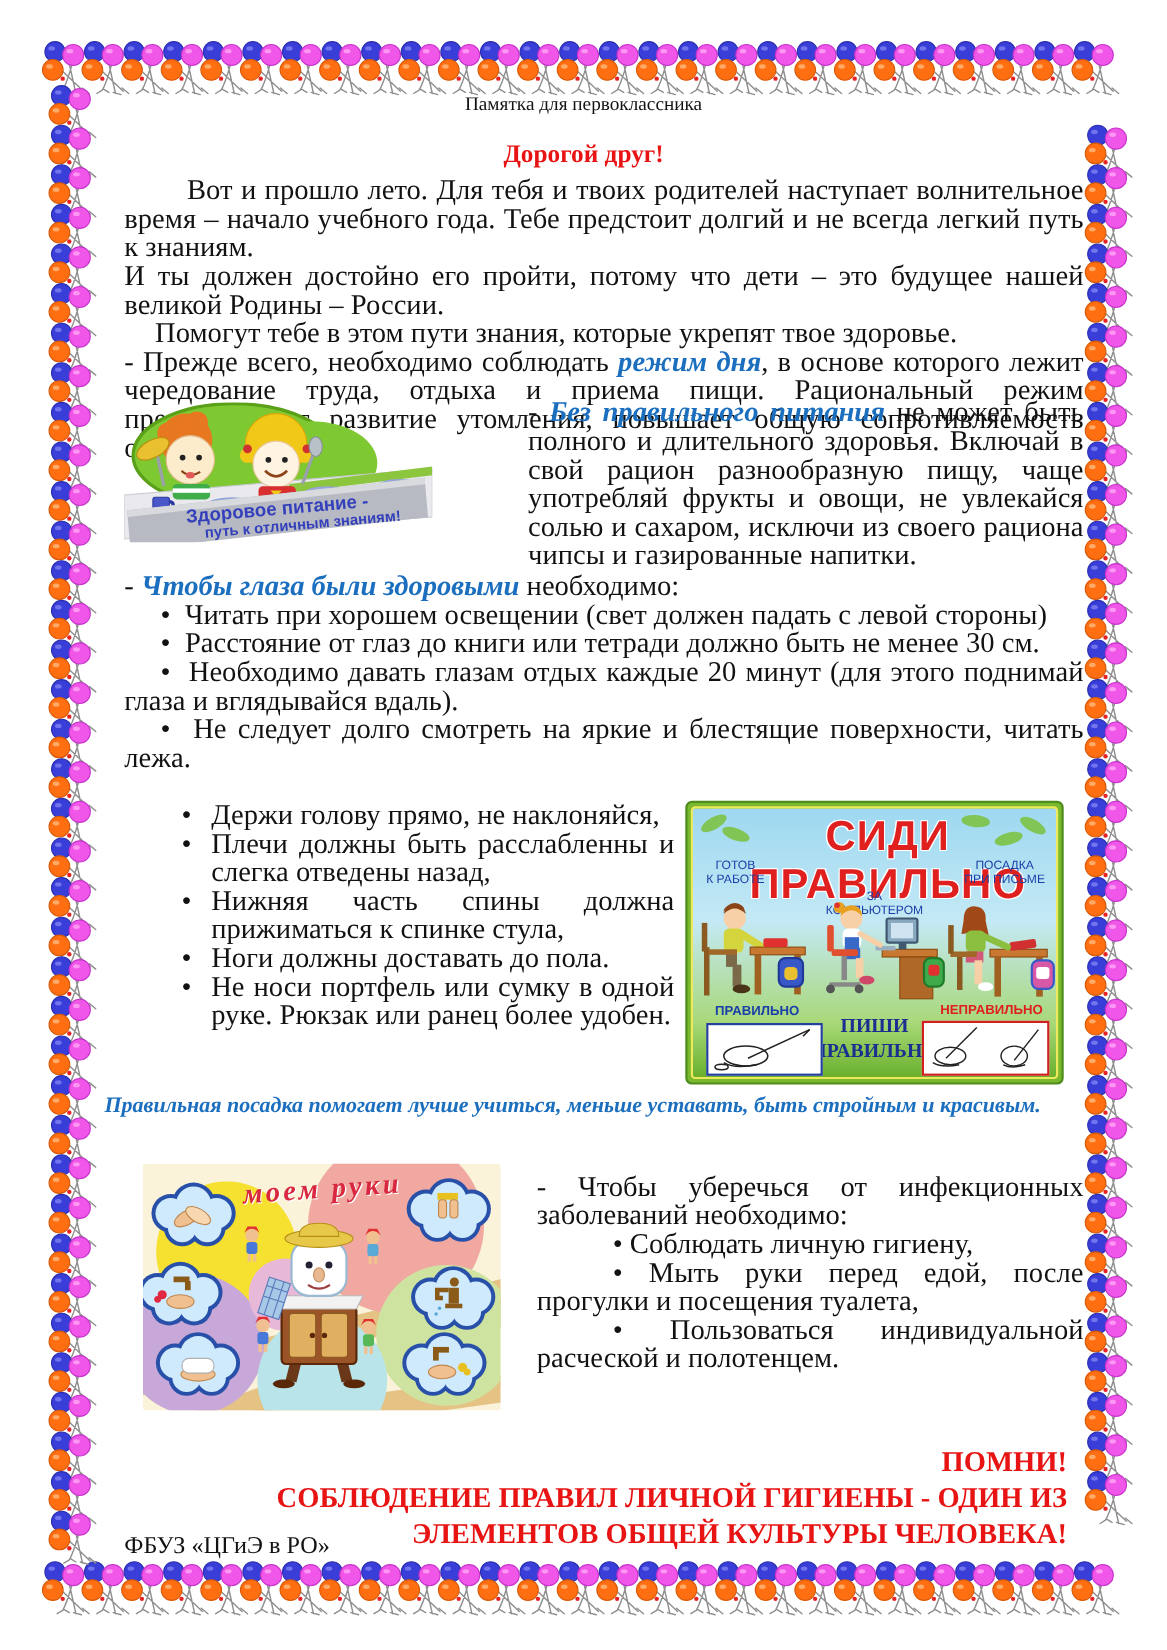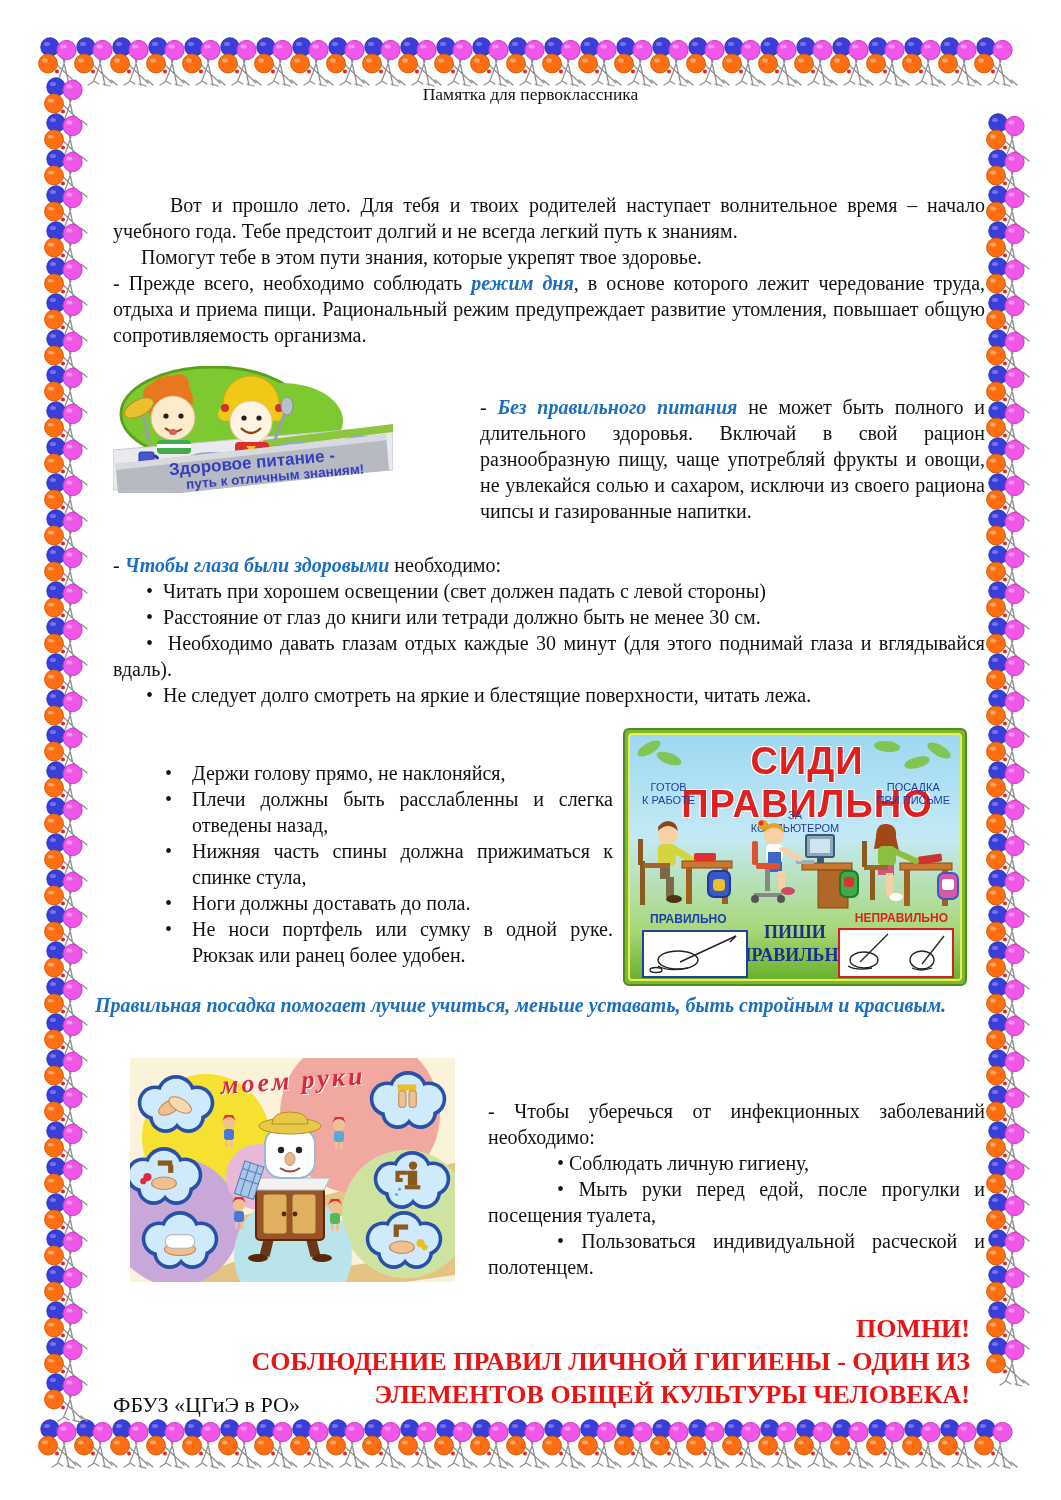--- a/index.html
+++ b/index.html
@@ -13,21 +13,21 @@
   #border-bottom{left:36px;top:1418px;flex-direction:row;}
   #border-left{left:42px;top:76px;flex-direction:column;}
   #border-right{left:984px;top:112px;flex-direction:column;}
   .bc{width:36px;height:36px;flex:0 0 36px;position:relative;}
   #border-left .bc,#border-right .bc{width:46px;flex:0 0 36px;}
   .bc svg{position:absolute;left:0;top:0;overflow:visible;}
 
   
   .doc-title{top:84px;left:0;width:100%;text-align:center;font-size:17.5px;}
   .greeting{top:127px;left:0;width:100%;text-align:center;font-size:23px;font-weight:bold;color:#e81313;}
-  .body-text{font-size:20px;line-height:26px;text-align:justify;margin-top:32px;}
+  .body-text{font-size:26px;line-height:26px;text-align:justify;}
   .body-text p{margin:0;}
   .intro{top:160px;left:113px;width:872px;}
   .ind57{text-indent:57px;}
   .ind28{text-indent:28px;}
   .hl{color:#1b6fbe;font-weight:bold;font-style:italic;}
 
   .nutrition-row{top:362px;left:113px;width:872px;height:140px;}
   .nutrition-text{position:absolute;left:367px;top:0;width:505px;}
   .nutrition-img{position:absolute;left:0;top:4px;width:280px;height:127px;}
 
@@ -757,23 +757,25 @@
         </svg>
       </div>
       <div class="bc">
         <svg width="46" height="50" viewBox="0 0 46 50">
           <use href="#bcg"></use>
         </svg>
       </div>
     </div>
 
   <div class="abs doc-title">Памятка для первоклассника</div>
+  <div class="abs greeting">Дорогой друг!</div>
 
   <div class="abs intro body-text">
     <p class="ind57">Вот и прошло лето. Для тебя и твоих родителей наступает  волнительное время – начало учебного года. Тебе предстоит долгий и не всегда легкий путь к знаниям.</p>
+    <p>И ты должен достойно его пройти, потому что дети – это будущее нашей великой Родины – России.</p>
     <p class="ind28">Помогут тебе в этом пути знания, которые укрепят твое здоровье.</p>
     <p><span>- Прежде всего, необходимо соблюдать </span><span class="hl">режим дня</span><span>, в основе которого лежит чередование труда, отдыха и приема пищи. Рациональный режим предупреждает развитие утомления, повышает общую сопротивляемость организма.</span></p>
   </div>
 
   <div class="abs nutrition-row">
     <div class="nutrition-img">
       <svg width="280" height="127" viewBox="0 0 280 127">
         <ellipse cx="100" cy="48" rx="92" ry="47" fill="#7ec832" stroke="#5aa018" stroke-width="3"></ellipse>
         <ellipse cx="170" cy="55" rx="60" ry="38" fill="#7ec832"></ellipse>
 
@@ -830,21 +832,21 @@
     </div>
     <div class="nutrition-text body-text">
       <p><span>- </span><span class="hl">Без правильного питания</span><span> не может быть полного и длительного здоровья. Включай в свой рацион разнообразную пищу, чаще употребляй фрукты и овощи, не увлекайся солью и сахаром, исключи из своего рациона чипсы и газированные напитки.</span></p>
     </div>
   </div>
 
   <div class="abs mid body-text">
     <p><span>- </span><span class="hl">Чтобы глаза были здоровыми</span><span> необходимо:</span></p>
     <p class="li-indent">Читать при хорошем освещении (свет должен падать с левой стороны)</p>
     <p class="li-indent">Расстояние от глаз до книги или тетради должно быть не менее 30 см.</p>
-    <p class="li-indent">Необходимо давать глазам отдых каждые 30 минут (для этого поднимай глаза и вглядывайся вдаль).</p>
+    <p class="li-indent">Необходимо давать глазам отдых каждые 20 минут (для этого поднимай глаза и вглядывайся вдаль).</p>
     <p class="li-indent">Не следует долго смотреть на яркие и блестящие поверхности, читать лежа.</p>
   </div>
 
   <div class="abs posture-row">
     <div class="posture-text body-text">
       <p class="hang">Держи голову прямо, не наклоняйся,</p>
       <p class="hang">Плечи должны быть расслабленны и слегка отведены назад,</p>
       <p class="hang">Нижняя часть спины должна прижиматься к спинке стула,</p>
       <p class="hang">Ноги должны доставать до пола.</p>
       <p class="hang">Не носи портфель или сумку в одной руке. Рюкзак или ранец более удобен.</p>

